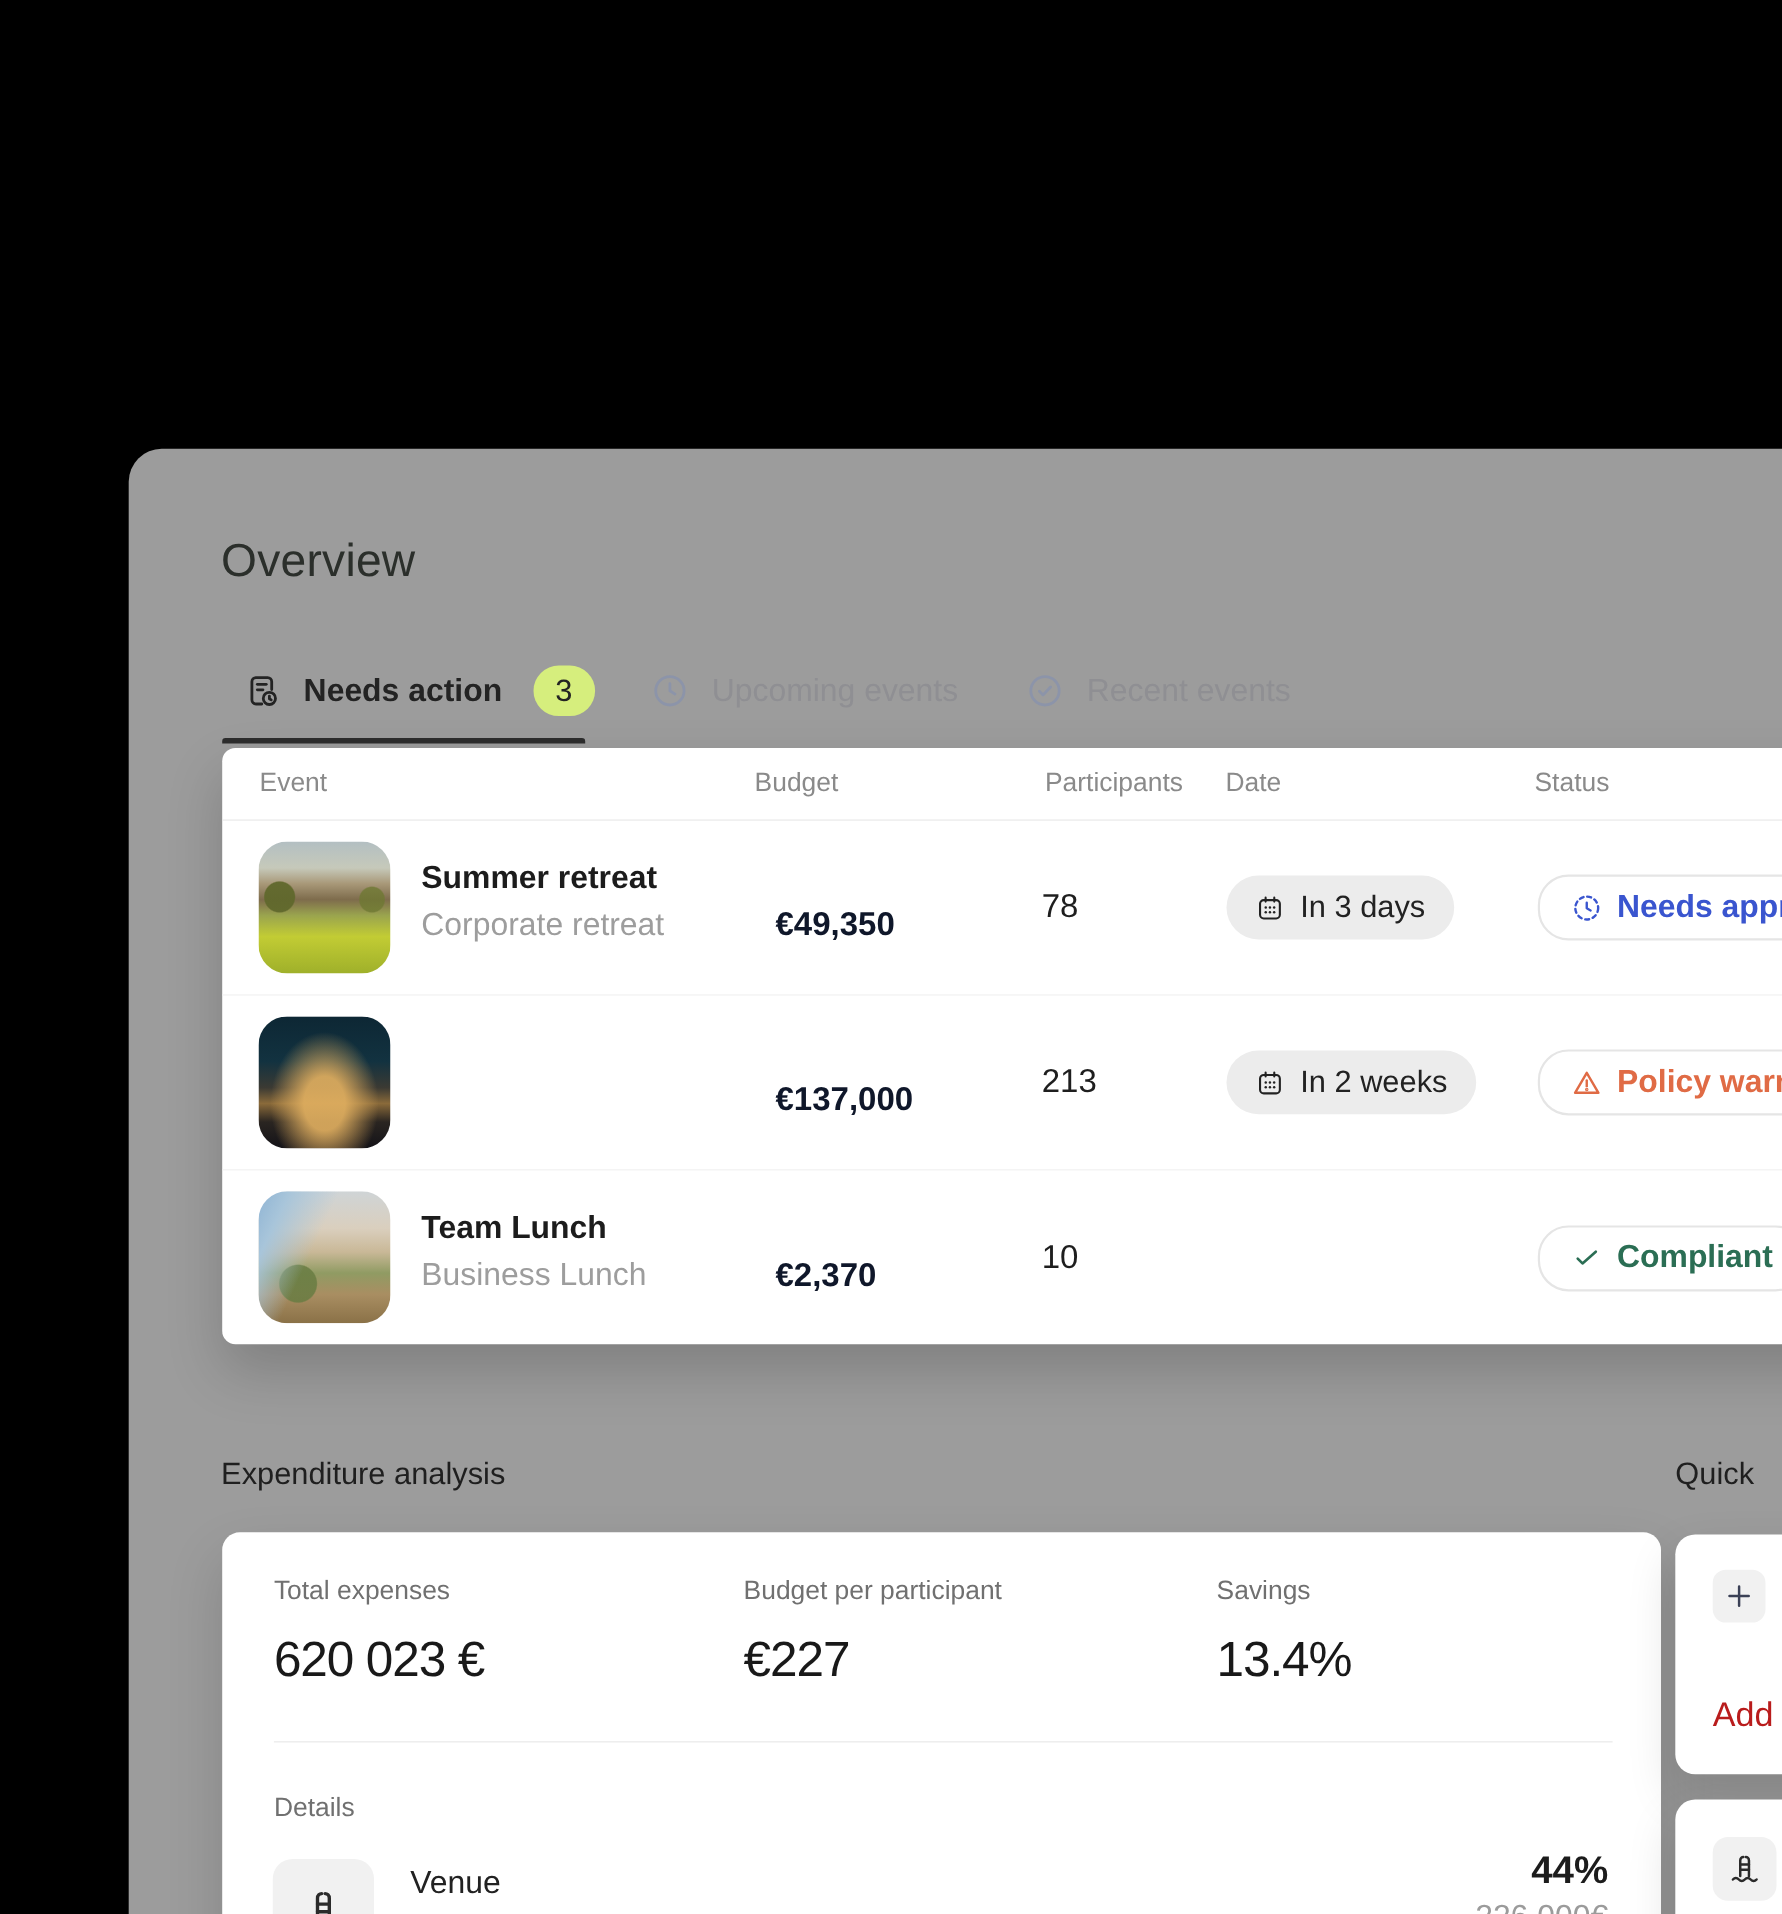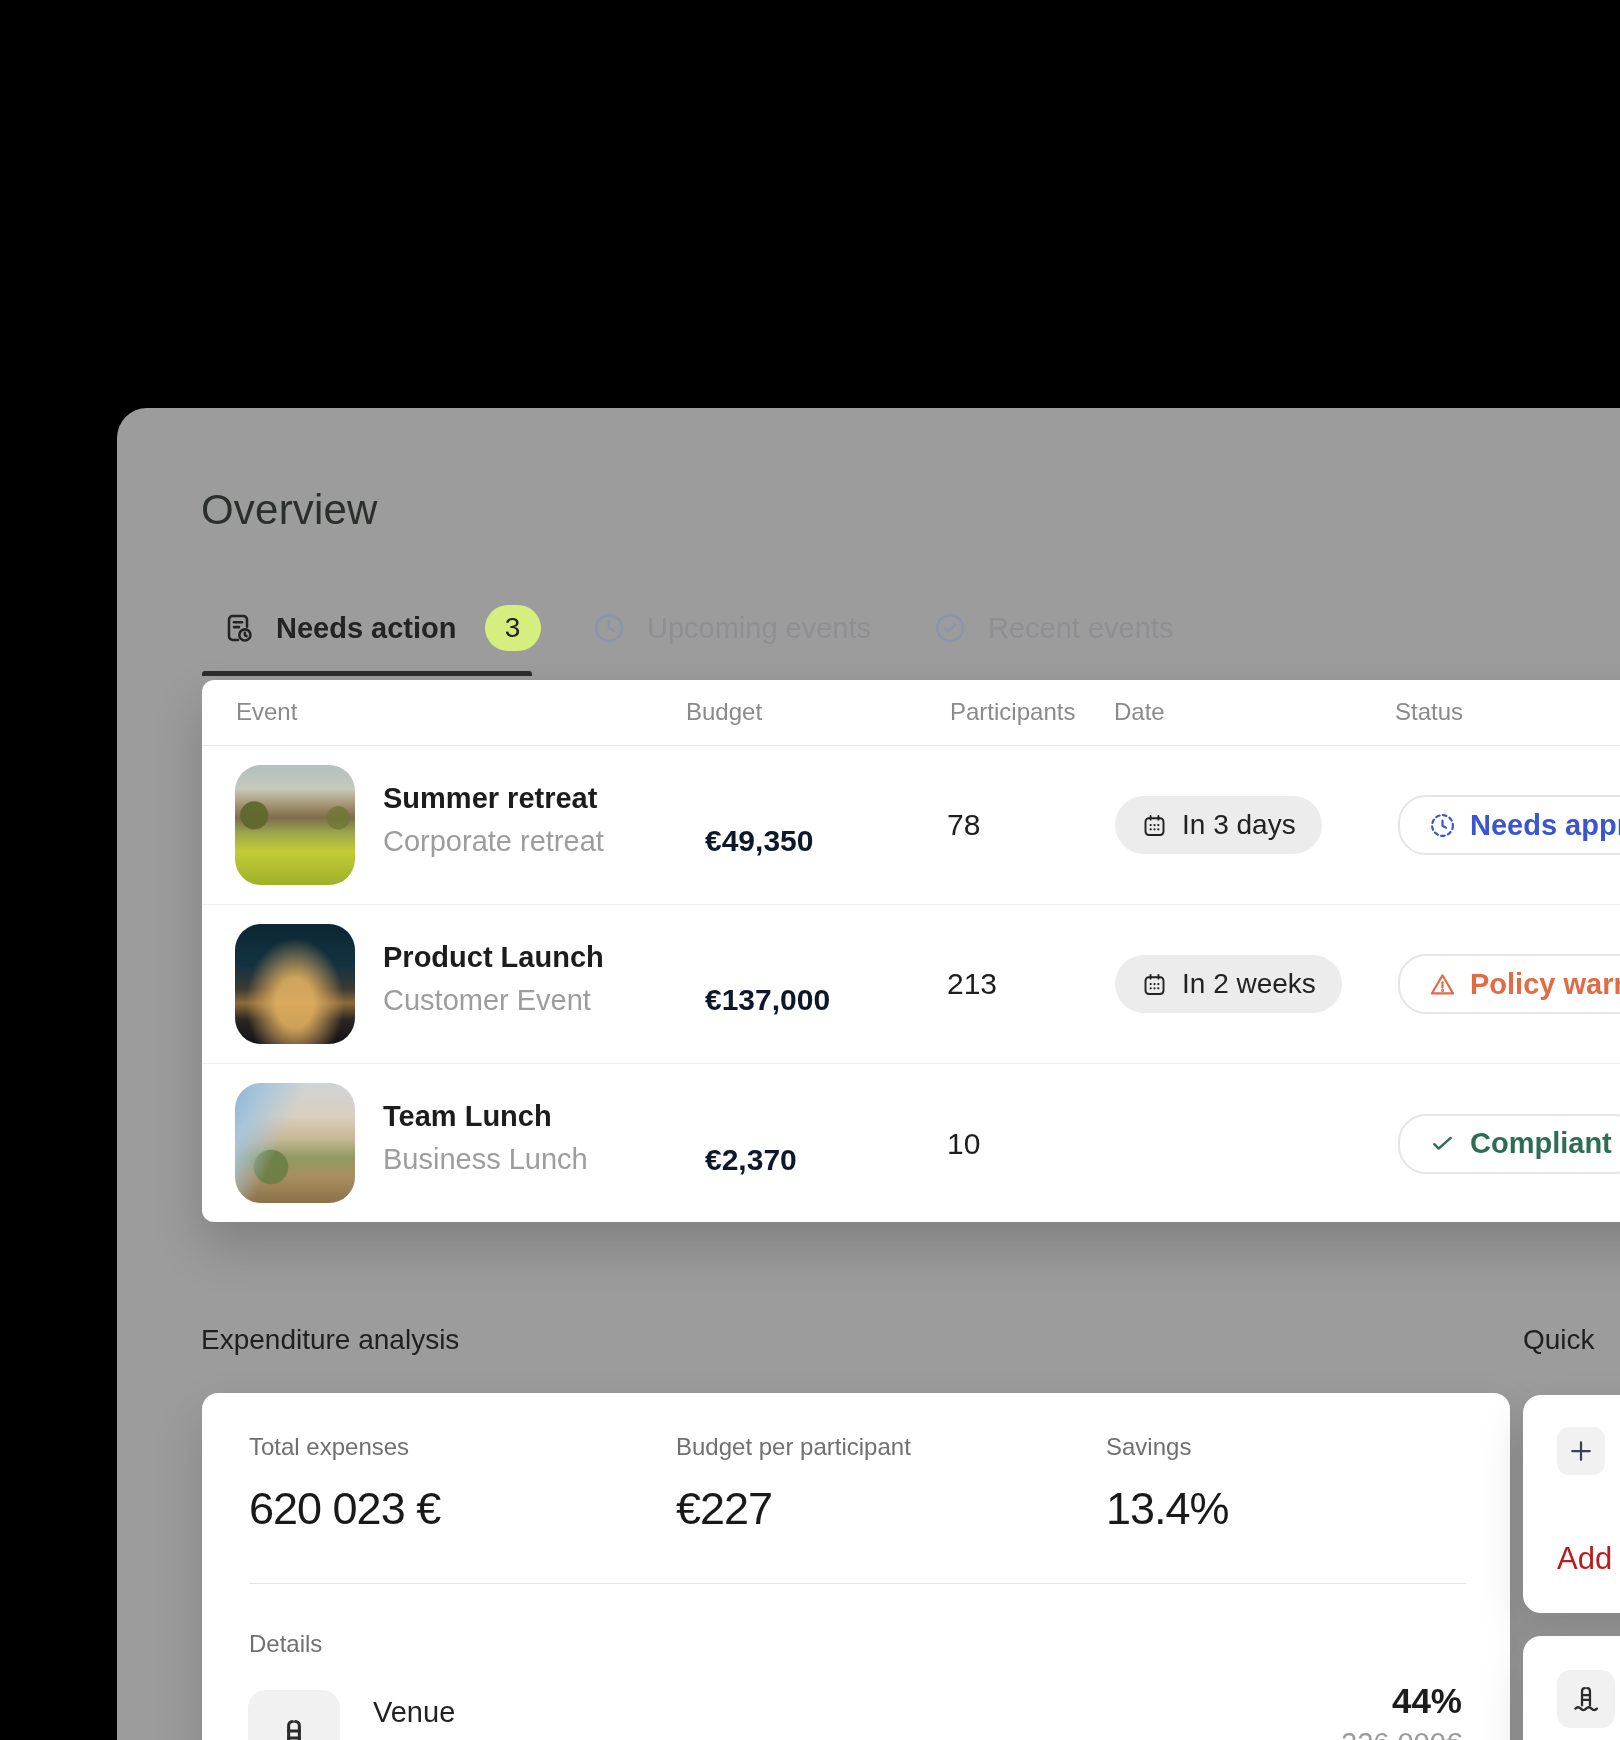--- a/index.html
+++ b/index.html
@@ -176,24 +176,20 @@
               <circle cx="12" cy="12" r="8.6" stroke-dasharray="3 2.8"></circle>
                 <path d="M12 8v4.2l2.9 1.6"></path>
             </svg>
           </span>
           <span>Needs approval</span>
         </div>
       </div>
 
       <div class="trow">
         <div class="thumb img-launch"></div>
-        <div class="ev-text">
-          <div class="ev-name">Product Launch</div>
-          <div class="ev-cat">Customer Event</div>
-        </div>
         <div class="cell-budget">€137,000</div>
         <div class="cell-pax">213</div>
         <div class="date-chip">
           <span>
             <svg viewBox="0 0 24 24" width="27" height="27" fill="none" stroke="currentColor" stroke-width="1.7" stroke-linecap="round">
               <rect x="4" y="5.6" width="16" height="14.8" rx="3"></rect>
                 <path d="M8.5 3.6v3.2M15.5 3.6v3.2"></path>
               <g fill="currentColor" stroke="none">
                 <circle cx="8.6" cy="11.6" r="1"></circle>
                   <circle cx="12" cy="11.6" r="1"></circle>

